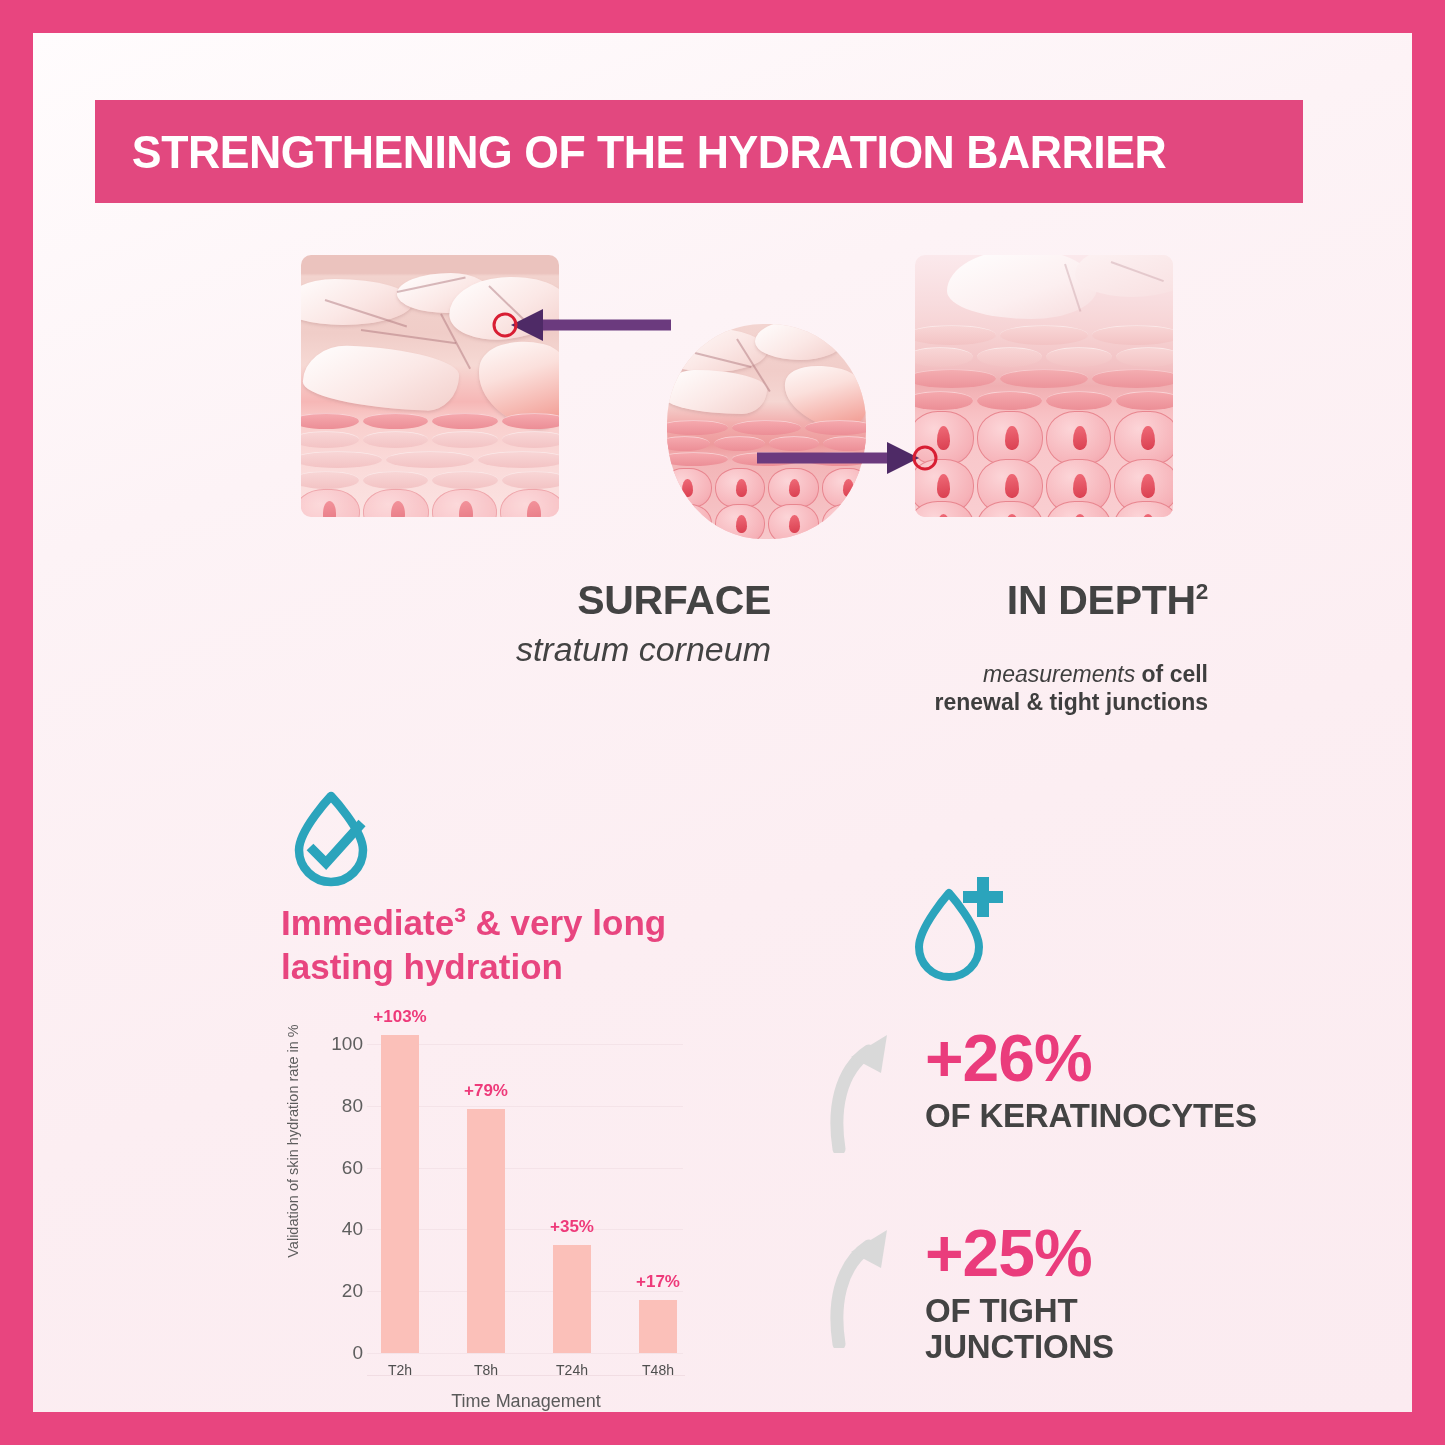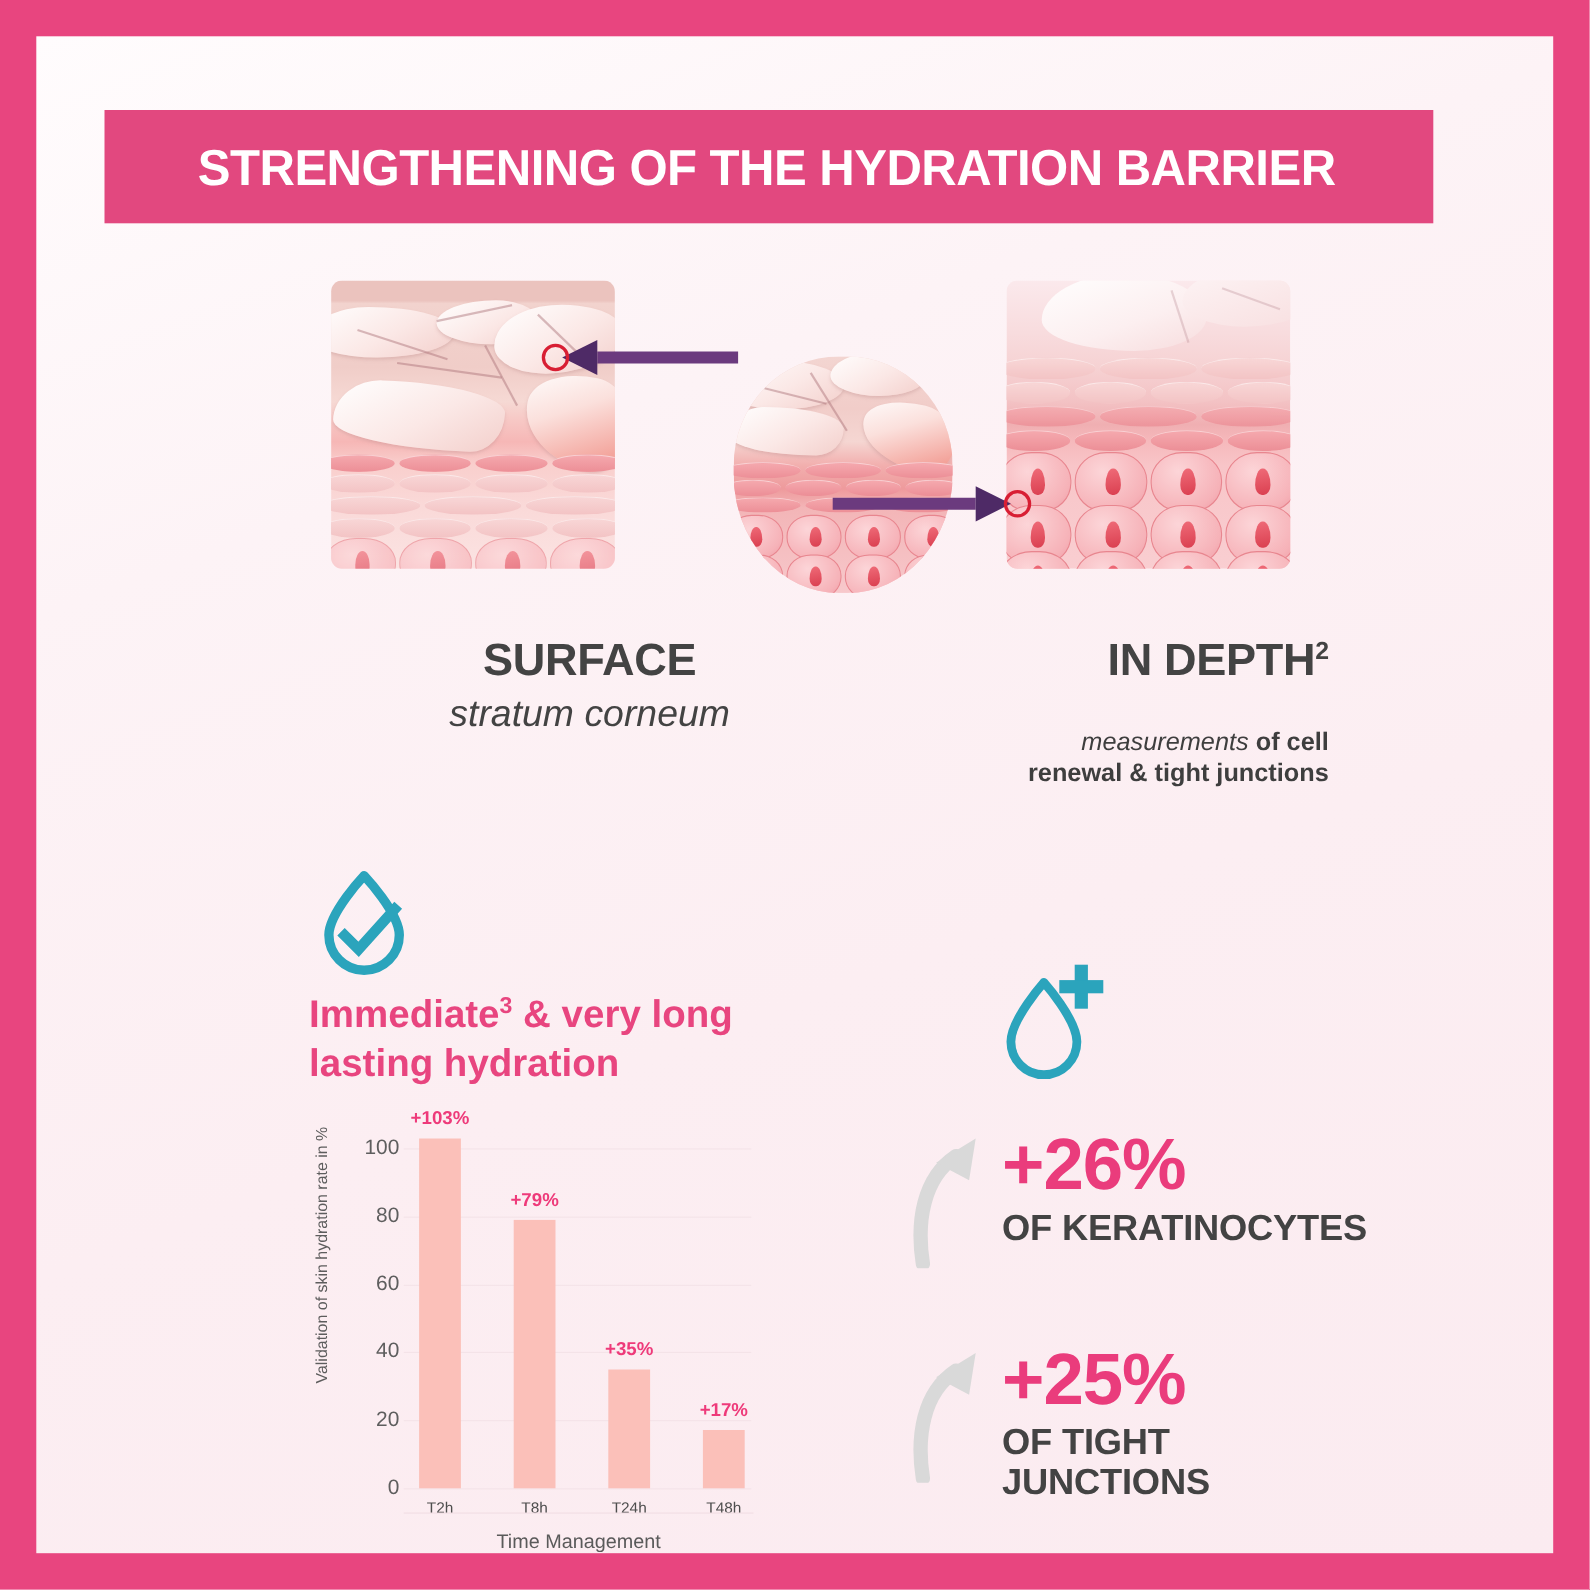--- a/index.html
+++ b/index.html
@@ -20,21 +20,21 @@
     background: linear-gradient(160deg, #FFFCFD 0%, #FDF3F6 28%, #FCEEF2 60%, #FBEBF0 100%);
     overflow: hidden;
   }
 
   
   #title-banner {
     position: absolute;
     left: 62px; top: 67px;
     width: 1208px; height: 103px;
     background: #E2487F;
-    display: flex; align-items: center; padding-left: 48px;
+    display: flex; align-items: center;
   }
   #title-text {
     color: #FFFFFF;
     font-weight: 700;
     font-size: 46px;
     letter-spacing: -0.5px;
     padding-left: 38px;
     transform: scaleX(0.97);
     transform-origin: left center;
     white-space: nowrap;
@@ -131,21 +131,21 @@
     width: 199px; height: 215px;
     border-radius: 48% 48% 48% 48% / 46% 46% 50% 50%;
     overflow: hidden;
   }
 
   
   #arrow-svg { position: absolute; left: 0; top: 0; width: 100%; height: 100%; pointer-events: none; }
 
   
   .col-head { position: absolute; color: #3F3F3F; }
-  #head-left  { left: 268px; top: 545px; width: 470px; text-align: center; }
+  #head-left  { left: 268px; top: 545px; width: 470px; text-align: right; }
   #head-right { left: 745px; top: 545px; width: 430px; text-align: right; }
 
   .col-title {
     font-size: 41px; font-weight: 700; letter-spacing: -0.3px;
     color: #434343; line-height: 1.08;
   }
   .col-title sup { font-size: 0.55em; vertical-align: super; font-weight: 700; }
   .col-sub {
     font-size: 34px; font-style: italic; font-weight: 400;
     color: #434343; line-height: 1.25; margin-top: 6px;
@@ -230,21 +230,21 @@
     text-align: center; font-size: 18px; color: #5A5A5A;
   }
 
   
   #drop-plus { position: absolute; left: 872px; top: 838px; width: 105px; height: 120px; }
 
   .stat { position: absolute; display: flex; align-items: flex-start; }
   #stat-1 { left: 796px; top: 990px; }
   #stat-2 { left: 796px; top: 1185px; }
   .stat-arrow { width: 72px; height: 130px; flex: 0 0 auto; }
-  .stat-text { margin-left: 10px; padding-top: 4px; }
+  .stat-text { margin-left: 24px; padding-top: 4px; }
   .stat-value {
     font-size: 66px; font-weight: 700; color: #EA3C7C;
     line-height: 0.95; letter-spacing: -1px;
   }
   .stat-caption {
     font-size: 33px; font-weight: 700; color: #434343;
     line-height: 1.1; margin-top: 8px; letter-spacing: -0.2px;
   }
 </style>
 </head>

